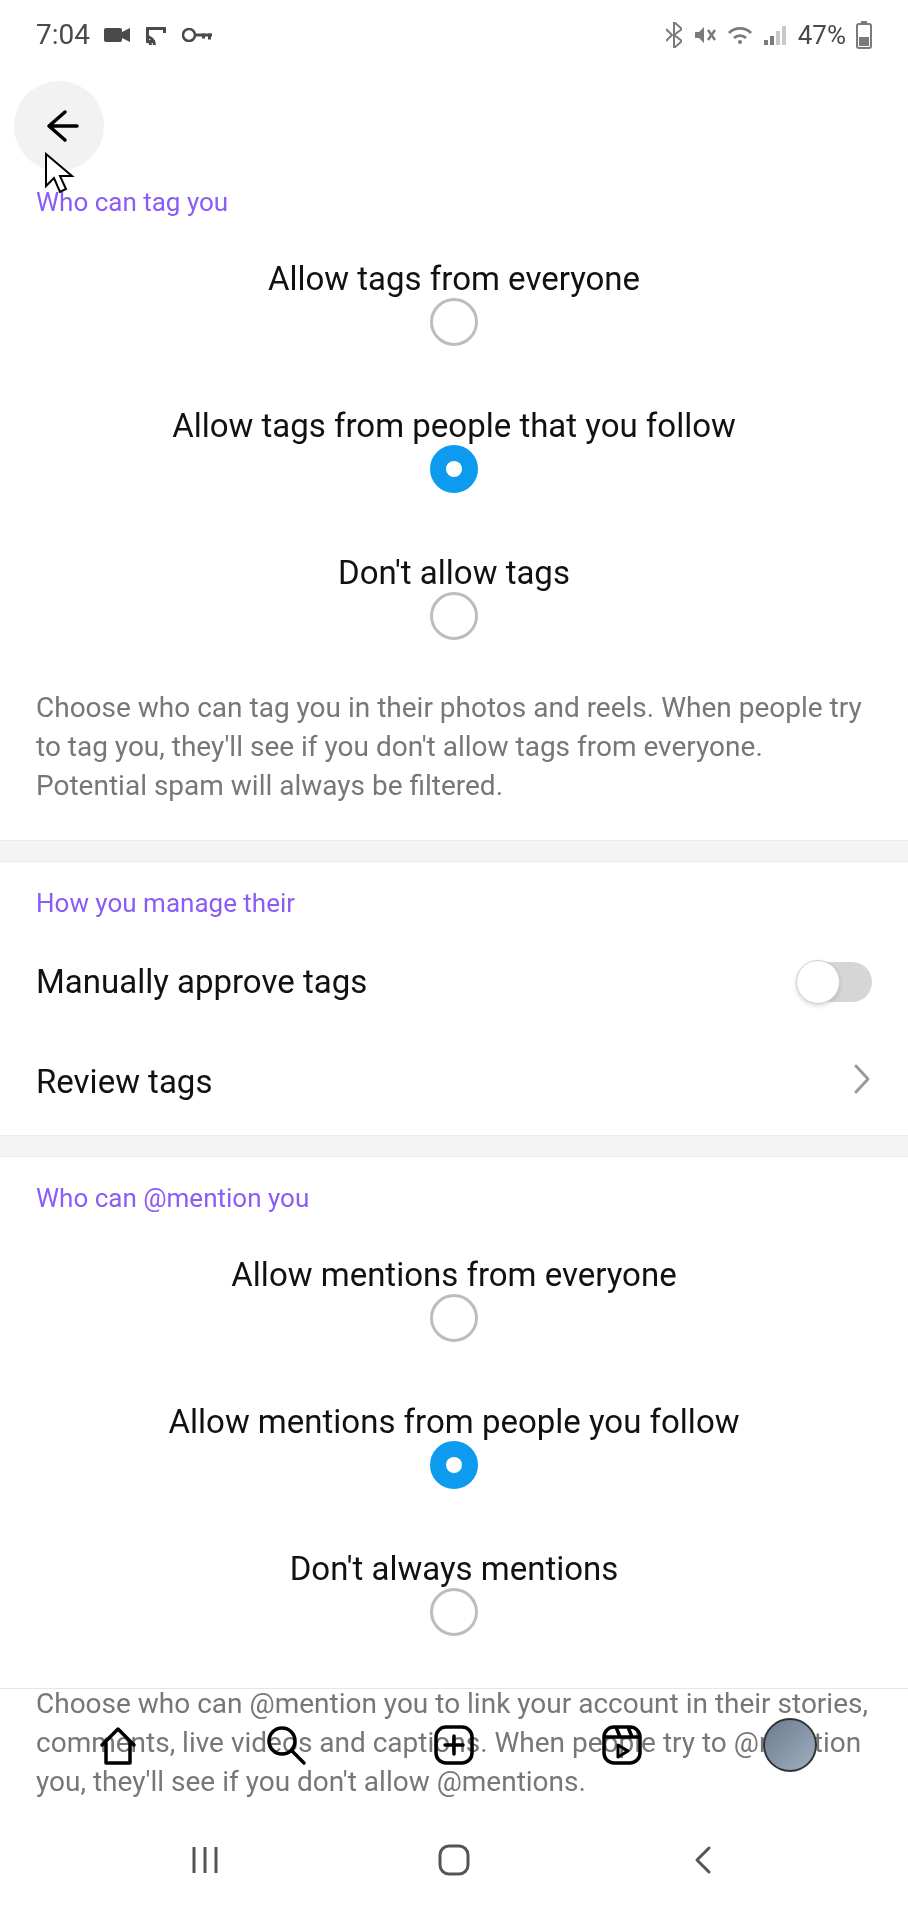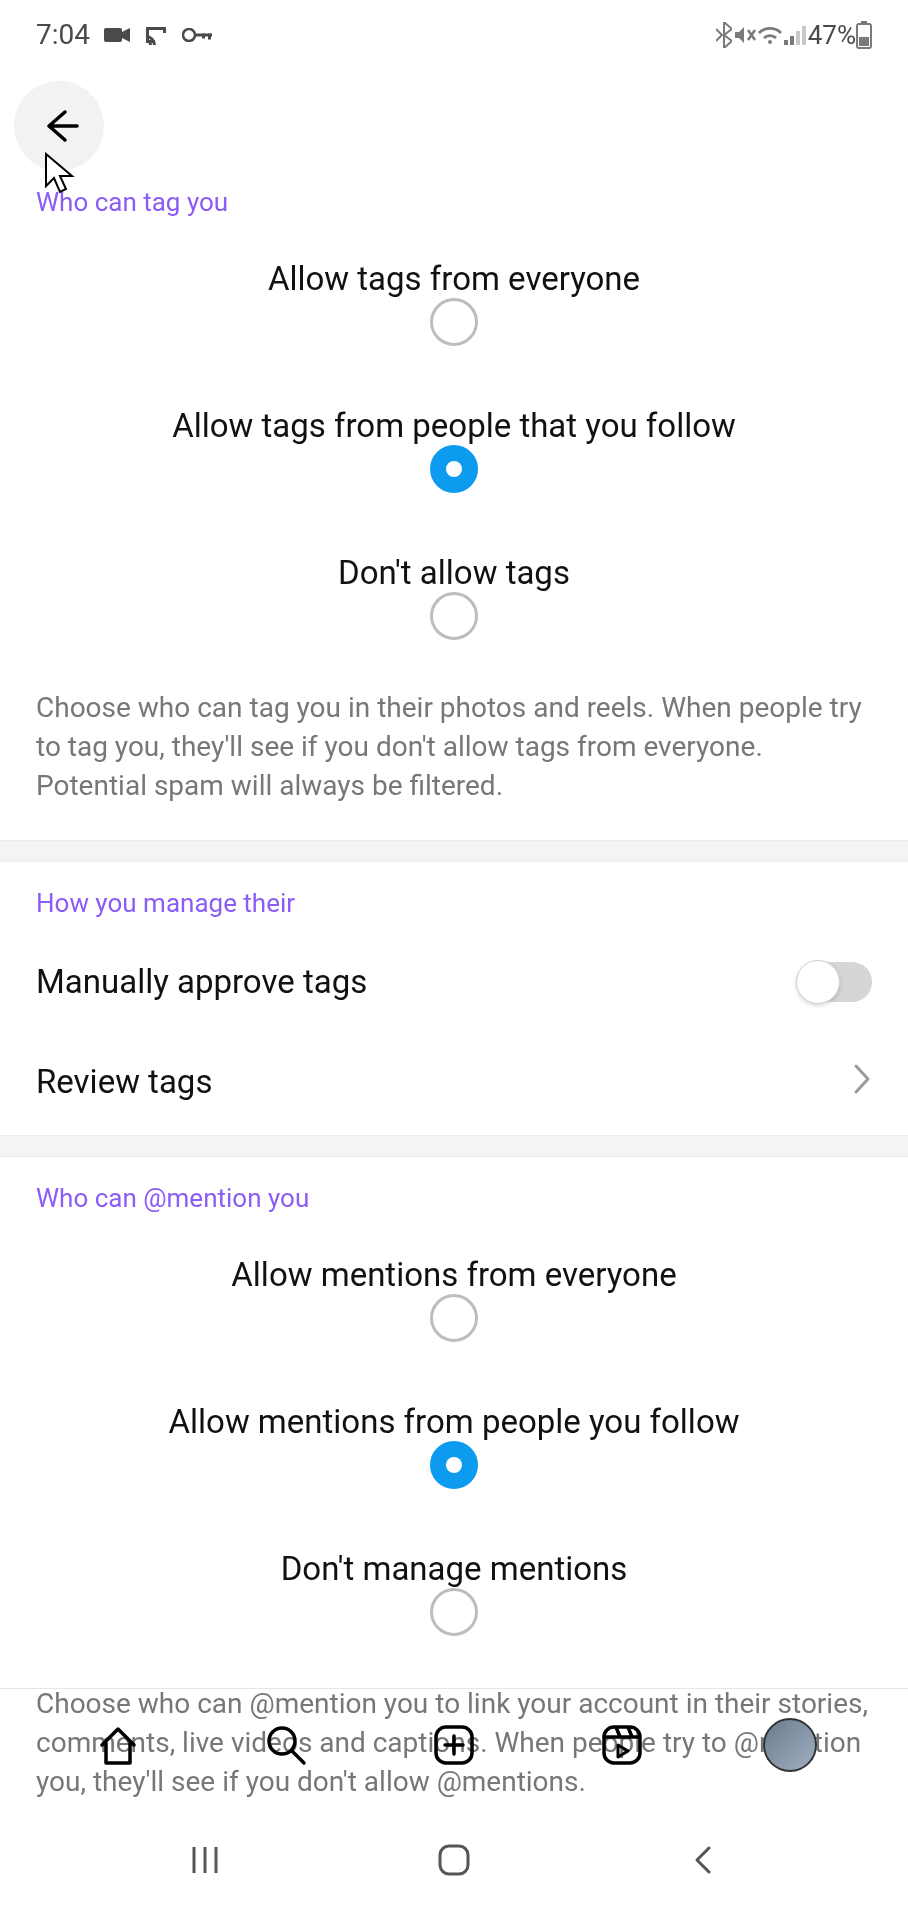--- a/index.html
+++ b/index.html
@@ -1,19 +1,19 @@
 <!DOCTYPE html>
 <html><head>
 <meta charset="utf-8">
 <style>
   * { box-sizing: border-box; margin: 0; padding: 0; }
   html, body { width: 908px; height: 1920px; font-family: -apple-system, BlinkMacSystemFont, "Segoe UI", Roboto, Helvetica, Arial, sans-serif; background: #fff; color: #000; overflow: hidden; }
   .status-bar { display: flex; justify-content: space-between; align-items: center; padding: 18px 36px 10px 36px; font-size: 28px; color: #4a4a4a; }
   .status-left { display: flex; gap: 14px; }
-  .status-right { display: flex; align-items: center; font-size: 26px; }
+  .status-right { display: flex; align-items: center; gap: 10px; font-size: 26px; }
   .status-icon { display: inline-flex; align-items: center; justify-content: center; }
   .header { display: flex; align-items: center; padding: 20px 28px 12px 14px; }
   .back-btn { width: 90px; height: 90px; border-radius: 50%; background: #f2f2f2; display: flex; align-items: center; justify-content: center; border: none; cursor: pointer; }
   .page-title { font-size: 44px; font-weight: 700; margin-left: 22px; letter-spacing: -0.5px; }
   .cursor-arrow { position: absolute; top: 152px; left: 44px; pointer-events: none; }
   .section-label { font-size: 26px; color: #8b5cf6; padding: 4px 36px 12px 36px; }
   .option-row { display: flex; align-items: center; justify-content: space-between; padding: 30px 36px; flex-direction: column; }
   .option-label { font-size: 33px; color: #111; }
   .radio { width: 48px; height: 48px; border-radius: 50%; border: 3px solid #bdbdbd; background: #fff; display: flex; align-items: center; justify-content: center; }
   .radio.selected { border-color: #0d9bf0; background: #0d9bf0; }
@@ -150,21 +150,21 @@
 
 <div class="option-row">
   <span class="option-label">Allow mentions from everyone</span>
   <span class="radio"></span>
 </div>
 <div class="option-row">
   <span class="option-label">Allow mentions from people you follow</span>
   <span class="radio selected"></span>
 </div>
 <div class="option-row">
-  <span class="option-label">Don't manage mentions</span>
+  <span class="option-label">Don't always mentions</span>
   <span class="radio"></span>
 </div>
 
 <div class="help-text">Choose who can @mention you to link your account in their stories, comments, live videos and captions. When people try to @mention you, they'll see if you don't allow @mentions.</div>
 
 <div class="bottom-app-nav">
   <div class="nav-icon">
     <svg width="48" height="48" viewBox="0 0 48 48">
         <path d="M8 24 L24 8 L40 24 M12 22 V42 H36 V22" fill="none" stroke="#000" stroke-width="3.5" stroke-linecap="round" stroke-linejoin="round"></path>
       </svg>

